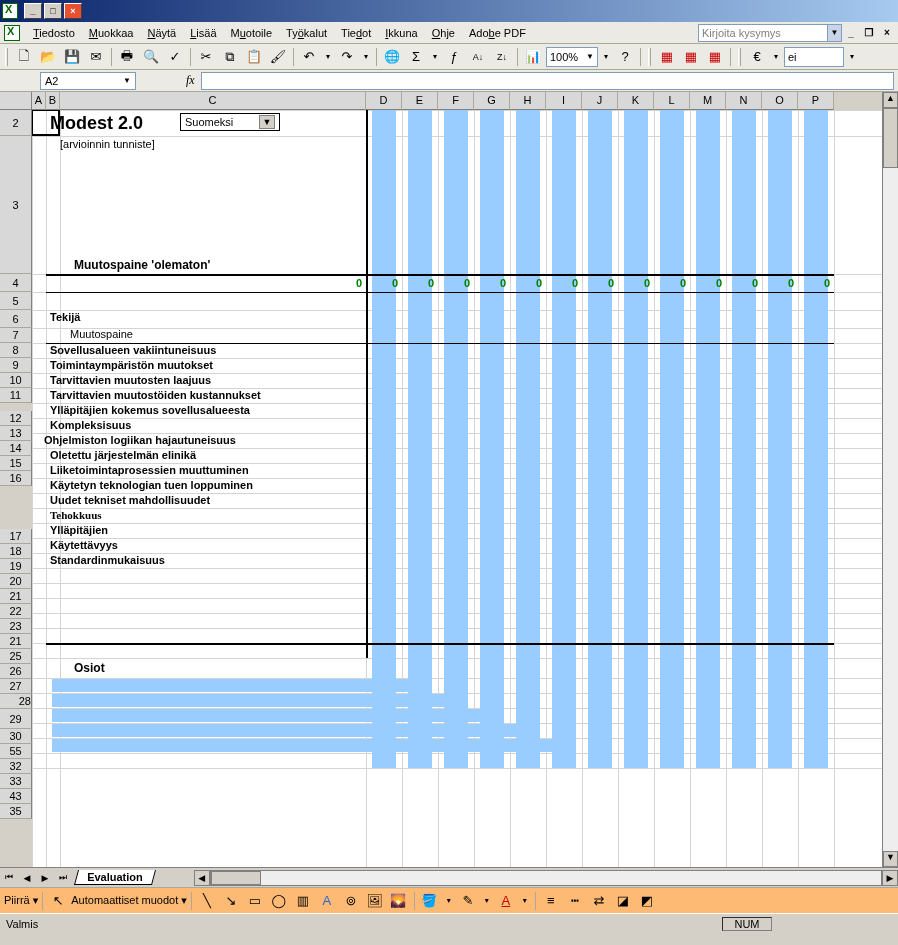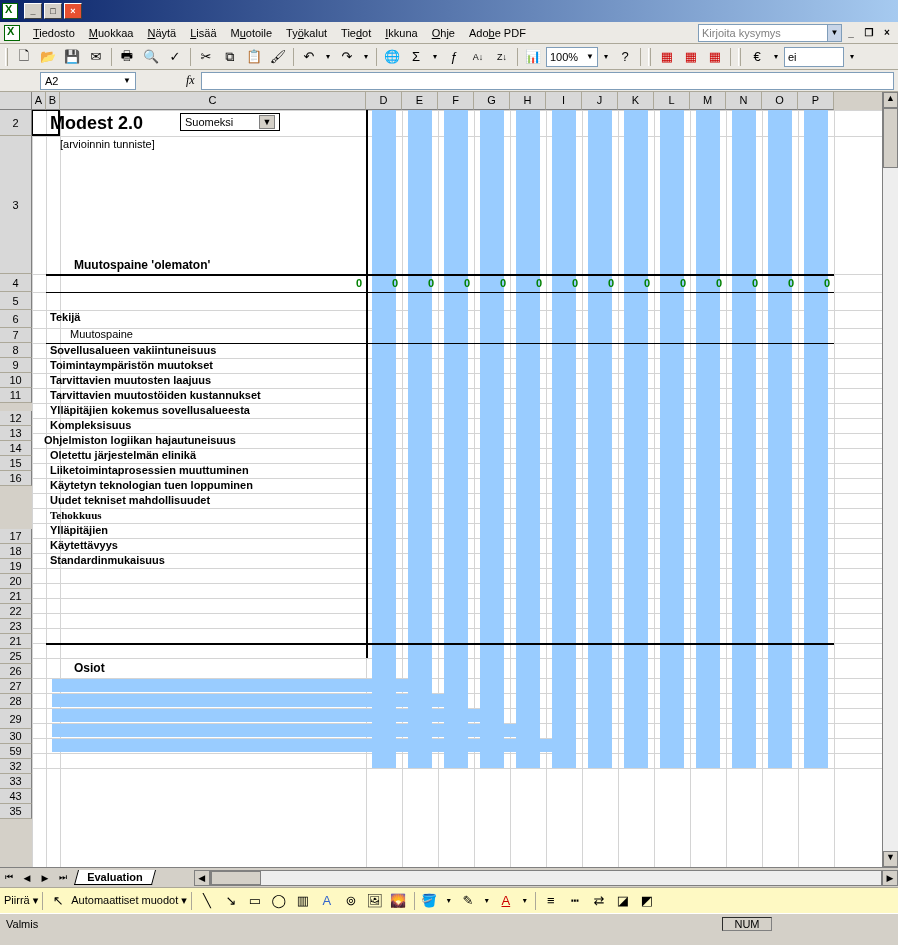--- a/index.html
+++ b/index.html
@@ -70,21 +70,21 @@
 .tabstrip { height: 20px; background: #d4d0c8; display: flex; align-items: center; border-top: 1px solid #808080; }
 .tabstrip .navbtn { width: 18px; height: 16px; display: flex; align-items: center; justify-content: center; font-size: 9px; }
 .tabstrip .tab { background: #fff; border: 1px solid #000; border-top: none; padding: 1px 10px; font-size: 11px; font-weight: bold; transform: skewX(-15deg); margin-left: 4px; }
 .tabstrip .tab span { display: inline-block; transform: skewX(15deg); }
 .tabstrip .hscroll { flex: 1; margin-left: 40px; display: flex; height: 16px; }
 .tabstrip .hscroll .arrow { width: 16px; background: #d4d0c8; border: 1px solid #808080; text-align: center; font-size: 9px; line-height: 14px; }
 .tabstrip .hscroll .track { flex: 1; background: #eee; border: 1px solid #808080; position: relative; }
 .tabstrip .hscroll .thumb { position: absolute; left: 0; width: 50px; height: 100%; background: #d4d0c8; border: 1px solid #808080; }
 
 
-.drawbar { background: #fef9c3; height: 26px; display: flex; align-items: center; padding: 0 4px; border-top: 1px solid #aca899; gap: 2px; font-size: 11px; }
+.drawbar { background: #fdba74; height: 26px; display: flex; align-items: center; padding: 0 4px; border-top: 1px solid #aca899; gap: 2px; font-size: 11px; }
 
 
 .statusbar { background: #d4d0c8; height: 20px; display: flex; align-items: center; padding: 0 6px; border-top: 1px solid #fff; font-size: 11px; }
 .statusbar .seg { border: 1px inset #808080; padding: 0 8px; margin-left: auto; width: 50px; text-align: center; }
 
 
 .vscroll { width: 16px; background: #eee; border-left: 1px solid #808080; display: flex; flex-direction: column; }
 .vscroll .arrow { height: 16px; background: #d4d0c8; border: 1px solid #808080; text-align: center; font-size: 9px; }
 .vscroll .track { flex: 1; position: relative; }
 .vscroll .thumb { position: absolute; top: 0; left: 0; right: 0; height: 60px; background: #d4d0c8; border: 1px solid #808080; }
@@ -226,24 +226,24 @@
           <div class="rowhdr" style="height: 15px; line-height: 15px;">18</div>
           <div class="rowhdr" style="height: 15px; line-height: 15px;">19</div>
           <div class="rowhdr" style="height: 15px; line-height: 15px;">20</div>
           <div class="rowhdr" style="height: 15px; line-height: 15px;">21</div>
           <div class="rowhdr" style="height: 15px; line-height: 15px;">22</div>
           <div class="rowhdr" style="height: 15px; line-height: 15px;">23</div>
           <div class="rowhdr" style="height: 15px; line-height: 15px;">21</div>
           <div class="rowhdr" style="height: 15px; line-height: 15px;">25</div>
           <div class="rowhdr" style="height: 15px; line-height: 15px;">26</div>
           <div class="rowhdr" style="height: 15px; line-height: 15px;">27</div>
-          <div class="rowhdr" style="height: 15px; line-height: 15px;">28</div>
+          <div class="rowhdr" style="height: 15px; line-height: 15px; text-align: right;">28</div>
           <div class="rowhdr" style="height: 20px; line-height: 20px;">29</div>
           <div class="rowhdr" style="height: 15px; line-height: 15px;">30</div>
-          <div class="rowhdr" style="height: 15px; line-height: 15px;">59</div>
+          <div class="rowhdr" style="height: 15px; line-height: 15px;">55</div>
           <div class="rowhdr" style="height: 15px; line-height: 15px;">32</div>
           <div class="rowhdr" style="height: 15px; line-height: 15px;">33</div>
           <div class="rowhdr" style="height: 15px; line-height: 15px;">43</div>
           <div class="rowhdr" style="height: 15px; line-height: 15px;">35</div>
         </div>
       <div class="cells" id="cells">
           <div class="gridline-h" style="top: 0px;"></div>
           <div class="gridline-h" style="top: 26px;"></div>
           <div class="gridline-h" style="top: 164px;"></div>
           <div class="gridline-h" style="top: 182px;"></div>

